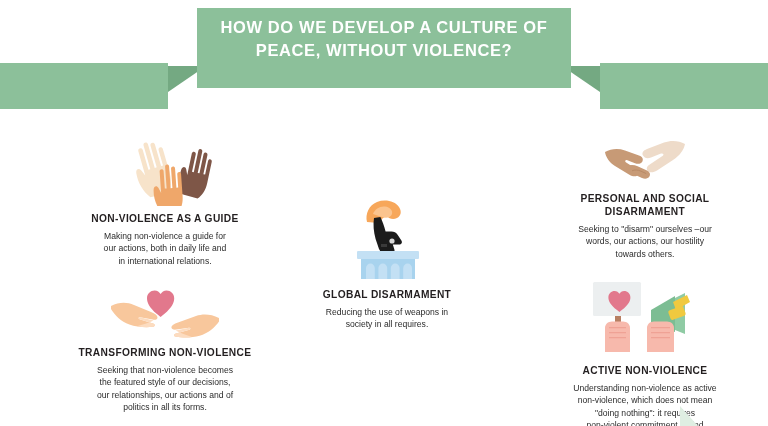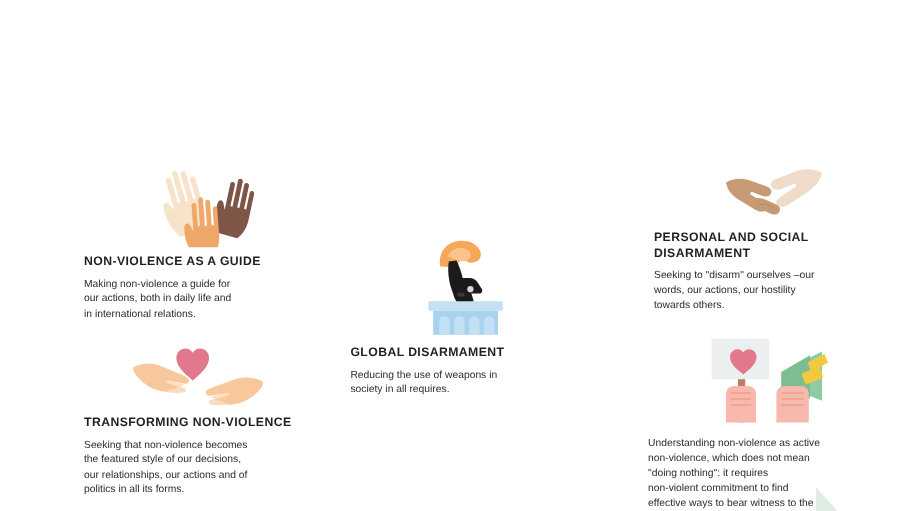--- a/index.html
+++ b/index.html
@@ -46,21 +46,21 @@
     font-weight: bold;
     letter-spacing: 0.6px;
     line-height: 23px;
     text-transform: uppercase;
     white-space: pre-line;
   }
 
   
   .panel {
     position: absolute;
-    text-align: left;
+    text-align: center;
   }
   .panel-icon {
     display: block;
     margin: 0 auto;
   }
   .panel-title {
     font-family: "Liberation Sans", sans-serif;
     font-weight: bold;
     font-size: 10.2px;
     letter-spacing: 0.35px;
@@ -102,20 +102,38 @@
     width: 88px;
     height: 46px;
     pointer-events: none;
   }
 </style>
 </head>
 <body>
 
 <div id="infographic">
 
+  <div class="banner">
+    <svg width="768" height="110" viewBox="0 0 768 110">
+
+      <polygon points="0,63 40,86 0,109" fill="#8cc09a"></polygon>
+      <polygon points="0,63 168,63 168,109 0,109" fill="#8cc09a"></polygon>
+
+      <polygon points="168,66 206,66 168,92" fill="#74a982"></polygon>
+
+      <polygon points="768,63 728,86 768,109" fill="#8cc09a"></polygon>
+      <polygon points="600,63 768,63 768,109 600,109" fill="#8cc09a"></polygon>
+
+      <polygon points="600,66 562,66 600,92" fill="#74a982"></polygon>
+
+      <rect x="197" y="8" width="374" height="80" fill="#8cc09a"></rect>
+    </svg>
+    <div class="banner-title">How do we develop a culture of
+peace, without violence?</div>
+  </div>
 
   <div class="panel" id="panel-transforming">
     <svg class="panel-icon" width="116" height="56" viewBox="0 0 116 56">
 
       <path d="M50,30 C42,23.5 40,18 40,14.2 C40,9.5 43.6,6.4 47.6,6.4
                C50.4,6.4 52.4,8 53.6,10 C54.8,8 56.8,6.4 59.6,6.4
                C63.6,6.4 67.2,9.5 67.2,14.2 C67.2,18 65.2,23.5 57.2,30
                L53.6,33 Z" fill="#e2788c"></path>
 
       <path d="M4,22 C12,18 20,18 27,21 L44,28 C48,29.8 50.5,31.4 50.5,33.4
@@ -243,20 +261,21 @@
       <path d="M62,30 L86,16 L86,52 L62,44 Z" fill="#7cbd93"></path>
       <path d="M86,18 L96,13 L96,54 L86,50 Z" fill="#8fcba4"></path>
 
       <path d="M84,22 L98,15 L101,22 L87,30 Z" fill="#f0c93f"></path>
       <rect x="80" y="28" width="16" height="10" rx="2" fill="#f0c93f" transform="rotate(-20 88 33)"></rect>
 
       <path d="M58,48 C58,44.4 61,41.6 65,41.6 L78,41.6 C82,41.6 85,44.4 85,48
                L85,72 L58,72 Z" fill="#f7b9ac"></path>
       <path d="M62,47.6 L81,47.6 M62,52.6 L81,52.6 M62,57.6 L81,57.6" stroke="#efa295" stroke-width="1.4" fill="none"></path>
     </svg>
+    <p class="panel-title">Active non-violence</p>
     <p class="panel-body">Understanding non-violence as active
 non-violence, which does not mean
 "doing nothing": it requires
 non-violent commitment to find
 effective ways to bear witness to the
 truth.</p>
   </div>
 
   <svg class="corner-wedge" viewBox="0 0 88 46">
     <polygon points="0,46 18,46 0,26" fill="#dfeee2"></polygon>

